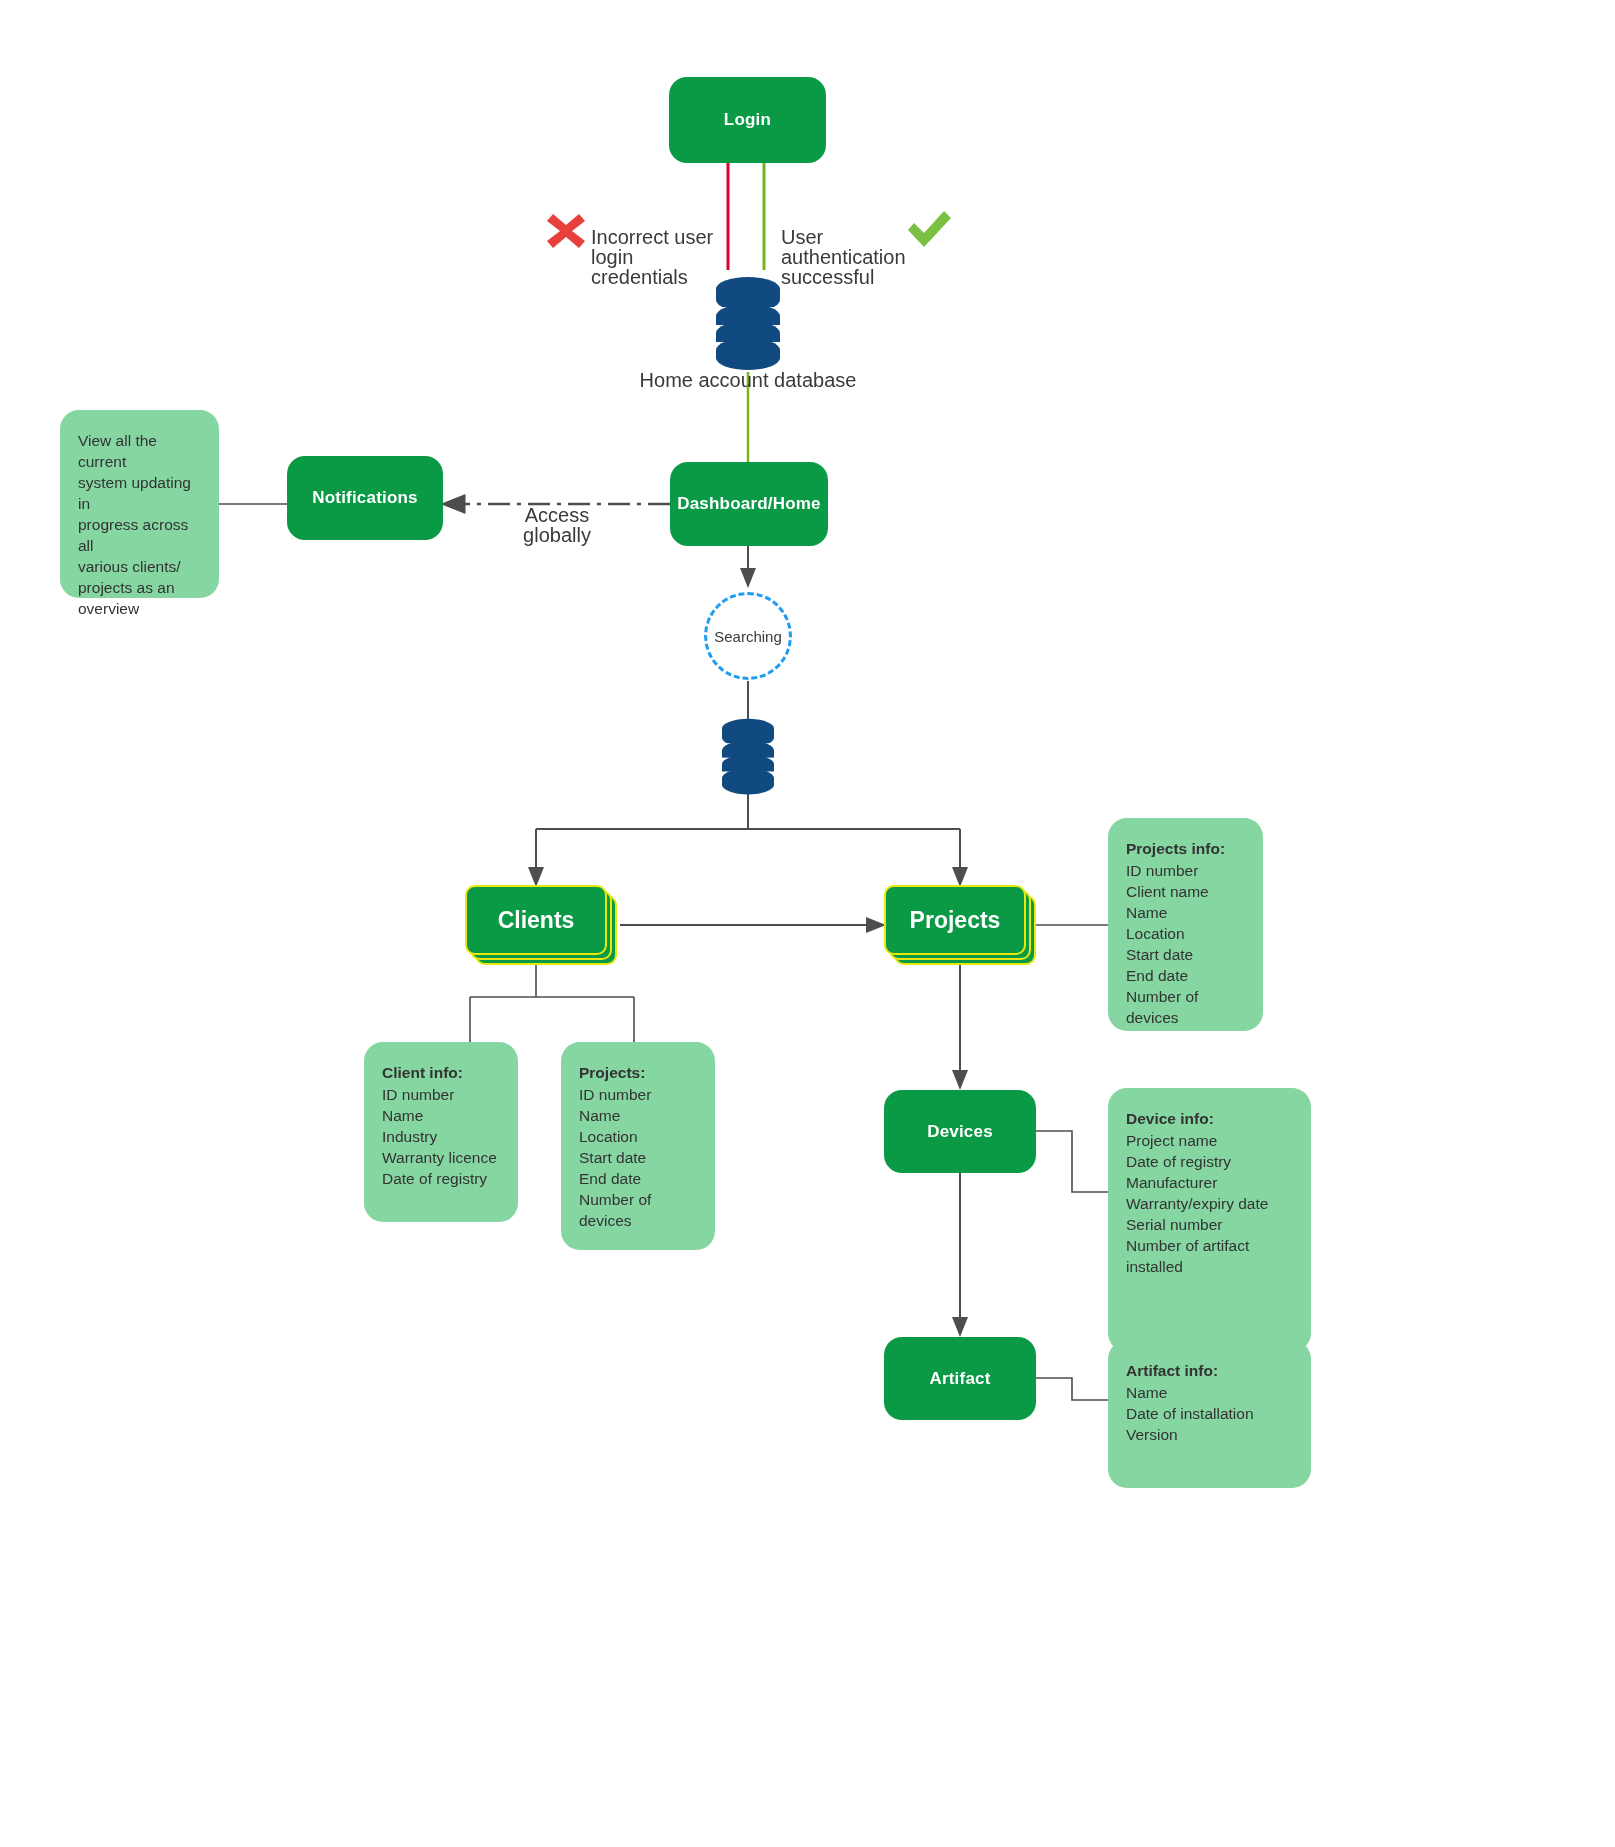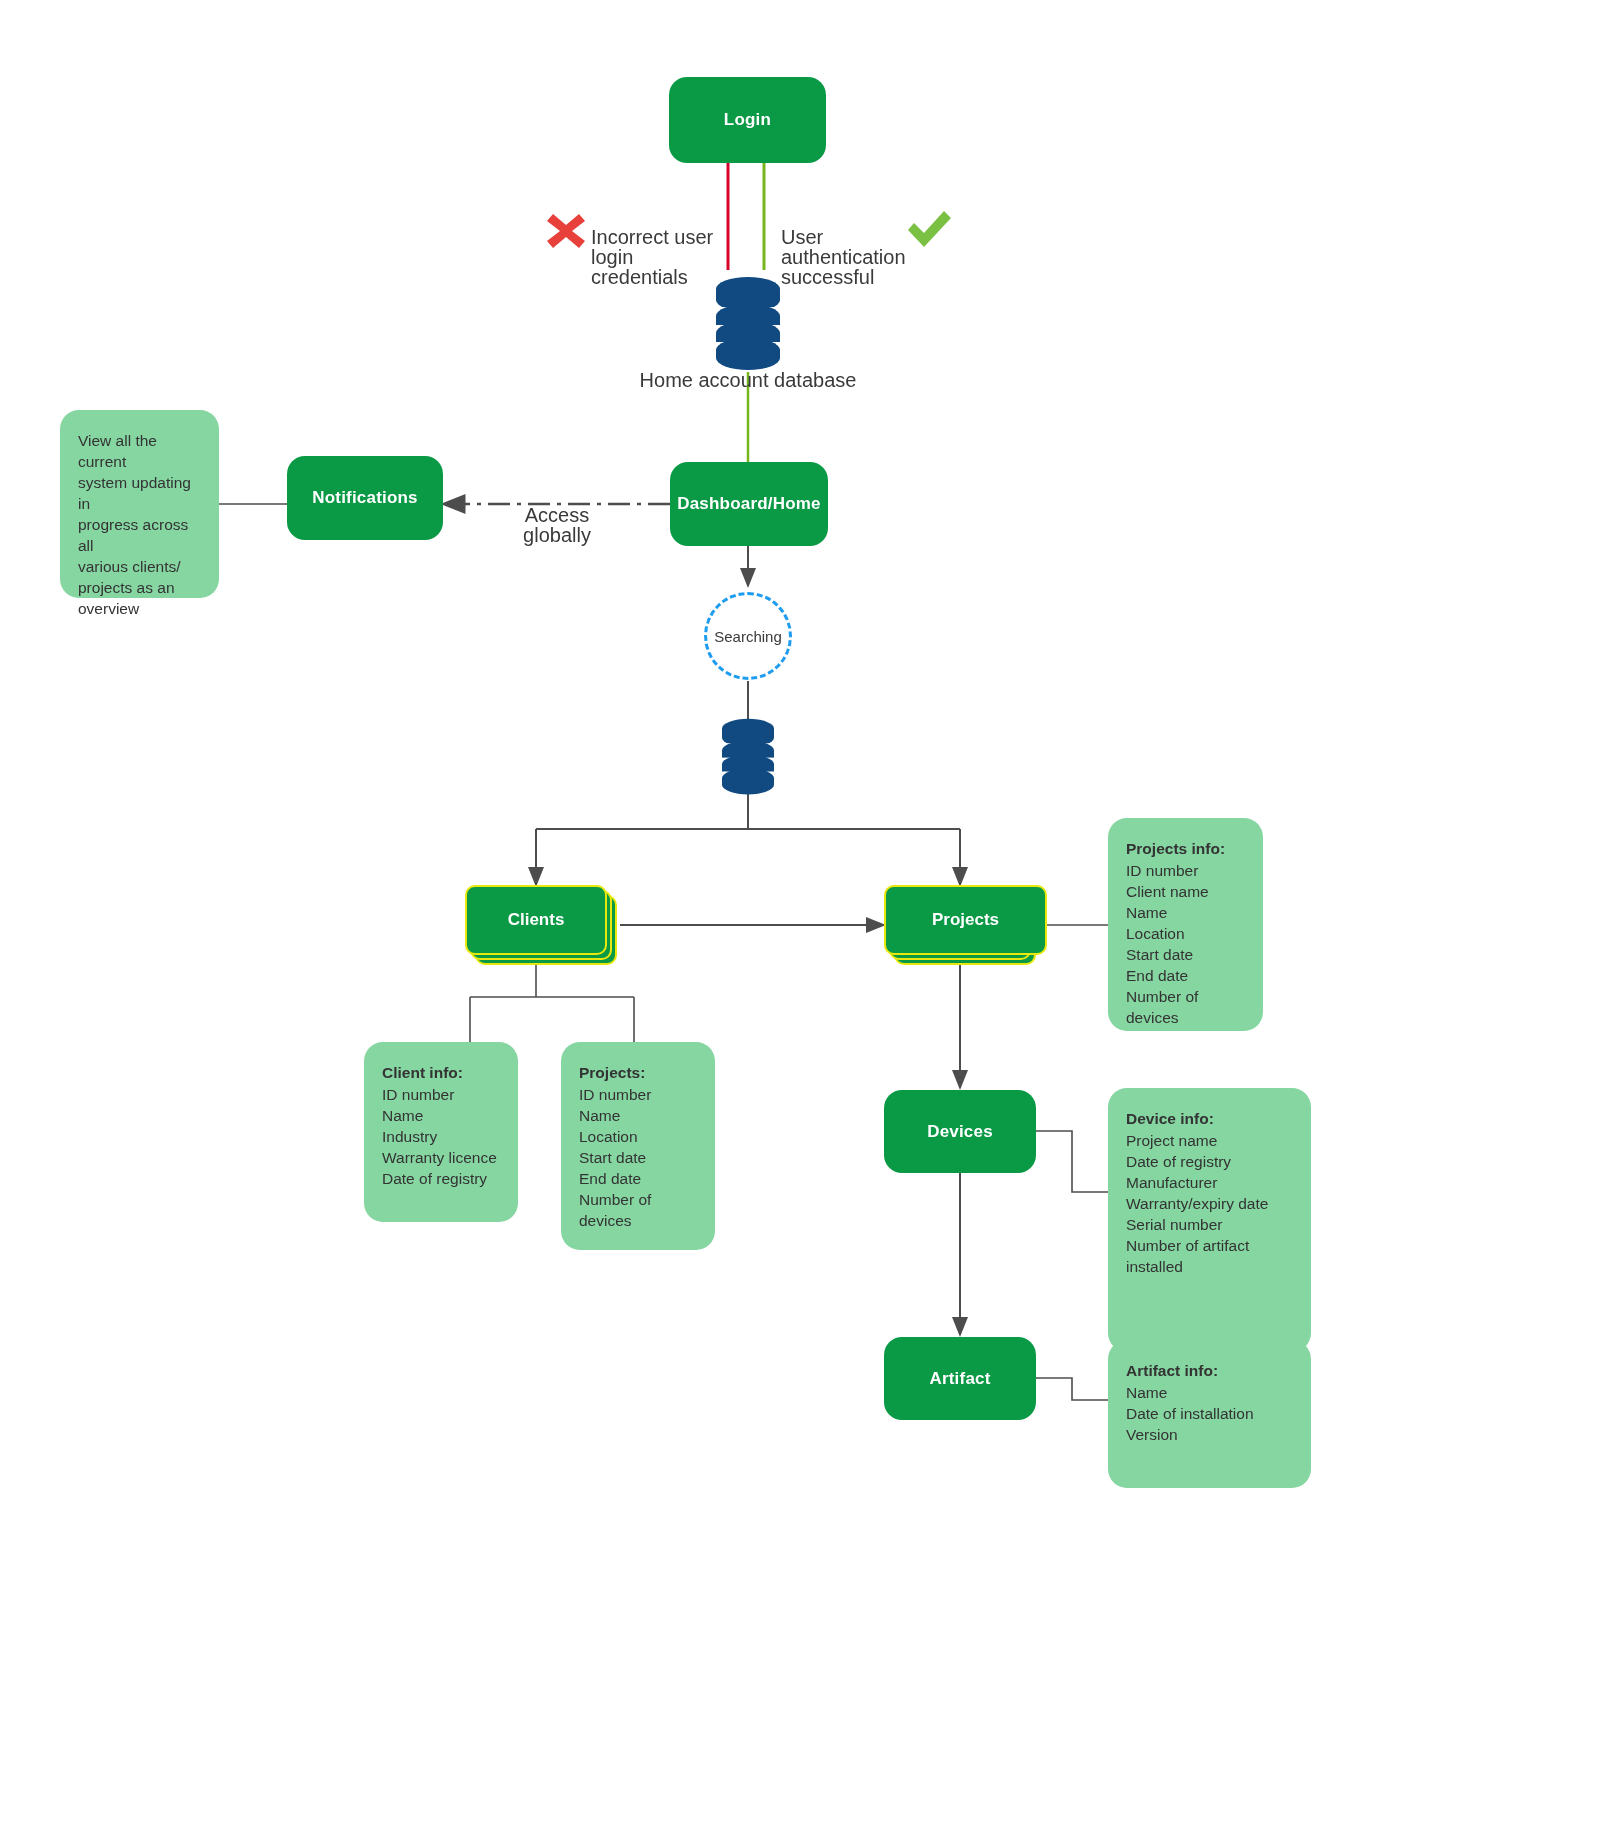--- a/index.html
+++ b/index.html
@@ -40,21 +40,21 @@
     background:#0a9945;
     border:2px solid #e8e80c;
     border-radius:10px;
     box-sizing:border-box;
   }
   .stack .top{
     position:absolute;left:0;top:0;
     background:#0a9945;
     border:2px solid #e8e80c;
     border-radius:10px;
-    color:#fff;font-weight:bold;font-size:17px;
+    color:#fff;font-weight:bold;font-size:23px;
     display:flex;align-items:center;justify-content:center;
     box-sizing:border-box;
   }
 
   
   .note{
     position:absolute;
     background:#86d6a2;
     border-radius:19px;
     box-sizing:border-box;
@@ -236,21 +236,21 @@
     <div class="layer" style="left:10px;top:10px;width:142px;height:70px;"></div>
     <div class="layer" style="left:5px;top:5px;width:142px;height:70px;"></div>
     <div class="top" style="width:142px;height:70px;">
       <span>Clients</span>
     </div>
   </div>
 
   <div class="stack" style="left:884px;top:885px;width:152px;height:80px;">
     <div class="layer" style="left:10px;top:10px;width:142px;height:70px;"></div>
     <div class="layer" style="left:5px;top:5px;width:142px;height:70px;"></div>
-    <div class="top" style="width:163px;height:70px;">
+    <div class="top" style="width:142px;height:70px;">
       <span>Projects</span>
     </div>
   </div>
 
   <div class="note" style="left:1108px;top:818px;width:155px;height:213px;">
     <span class="hd">Projects info:</span>
     <span class="li">ID number</span>
     <span class="li">Client name</span>
     <span class="li">Name</span>
     <span class="li">Location</span>

